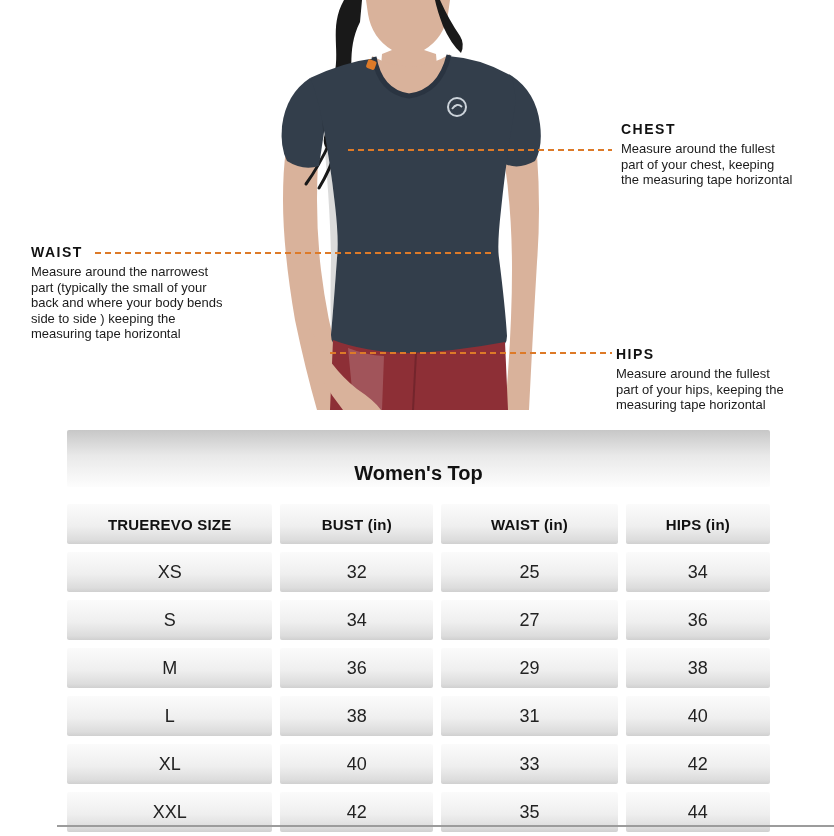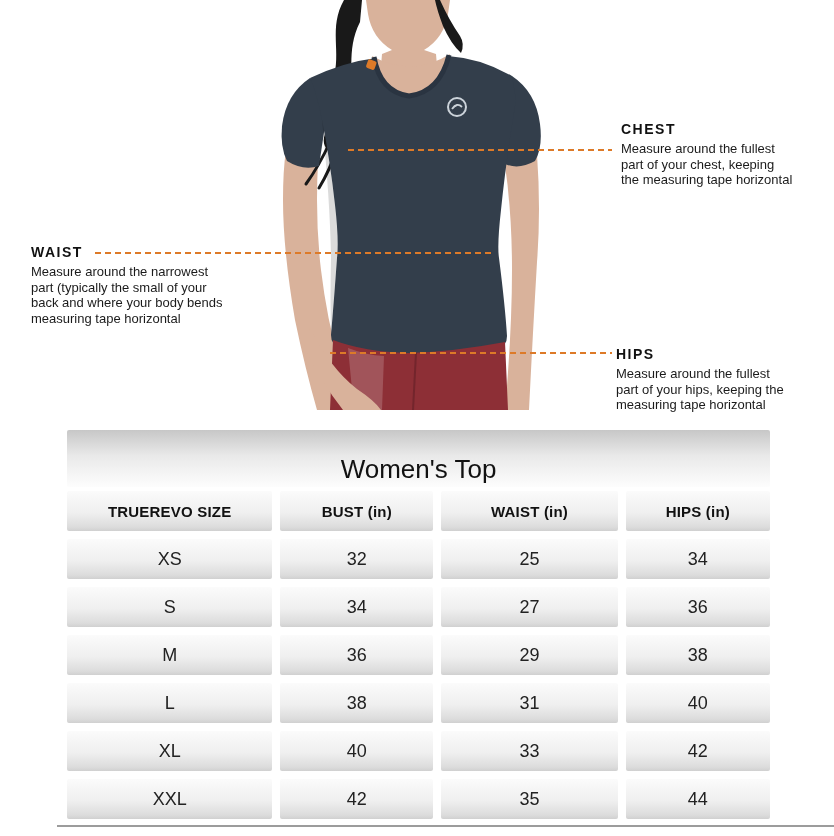--- a/index.html
+++ b/index.html
@@ -12,24 +12,24 @@
   
   .ann{position:absolute;}
   .ann-title{font-size:14px;font-weight:bold;letter-spacing:1.5px;color:#111;margin:0 0 4px 0;}
   .ann-line{font-size:13px;line-height:15.5px;color:#1b1b1b;white-space:nowrap;}
   #ann-chest{left:621px;top:121px;}
   #ann-waist{left:31px;top:244px;}
   #ann-hips{left:616px;top:318px;margin-top:28px;}
   
   .size-table{position:absolute;left:67px;top:430px;width:703px;}
   .title-cell{
-    height:57px;border-radius:2px;margin-bottom:4px;
+    height:57px;border-radius:2px;margin-bottom:17px;
     background:linear-gradient(180deg,#c7c7c7 0%,#e9e9e9 45%,#fdfdfd 100%);
     display:flex;align-items:flex-end;justify-content:center;padding-bottom:2px;box-sizing:border-box;
-    font-size:26px;font-weight:normal;color:#111;
+    font-size:20px;font-weight:bold;color:#111;
   }
   .grid{display:grid;grid-template-columns:212fr 158fr 182fr 149fr;gap:8px;}
   .cell{
     height:40px;border-radius:2px;
     background:linear-gradient(180deg,#fbfbfb 0%,#efefef 55%,#dcdcdc 90%,#d0d0d0 100%);
     display:flex;align-items:center;justify-content:center;
     font-size:18px;color:#222;
   }
   .cell.head{font-weight:bold;font-size:15px;letter-spacing:0.2px;color:#111;}
   
@@ -85,20 +85,21 @@
     <div class="ann-line">Measure around the fullest</div>
     <div class="ann-line">part of your chest, keeping</div>
     <div class="ann-line">the measuring tape horizontal</div>
   </div>
 
   <div class="ann" id="ann-waist">
     <div class="ann-title">WAIST</div>
     <div class="ann-line">Measure around the narrowest</div>
     <div class="ann-line">part (typically the small of your</div>
     <div class="ann-line">back and where your body bends</div>
+    <div class="ann-line">side to side ) keeping the</div>
     <div class="ann-line">measuring tape horizontal</div>
   </div>
 
   <div class="ann" id="ann-hips">
     <div class="ann-title">HIPS</div>
     <div class="ann-line">Measure around the fullest</div>
     <div class="ann-line">part of your hips, keeping the</div>
     <div class="ann-line">measuring tape horizontal</div>
   </div>
 

